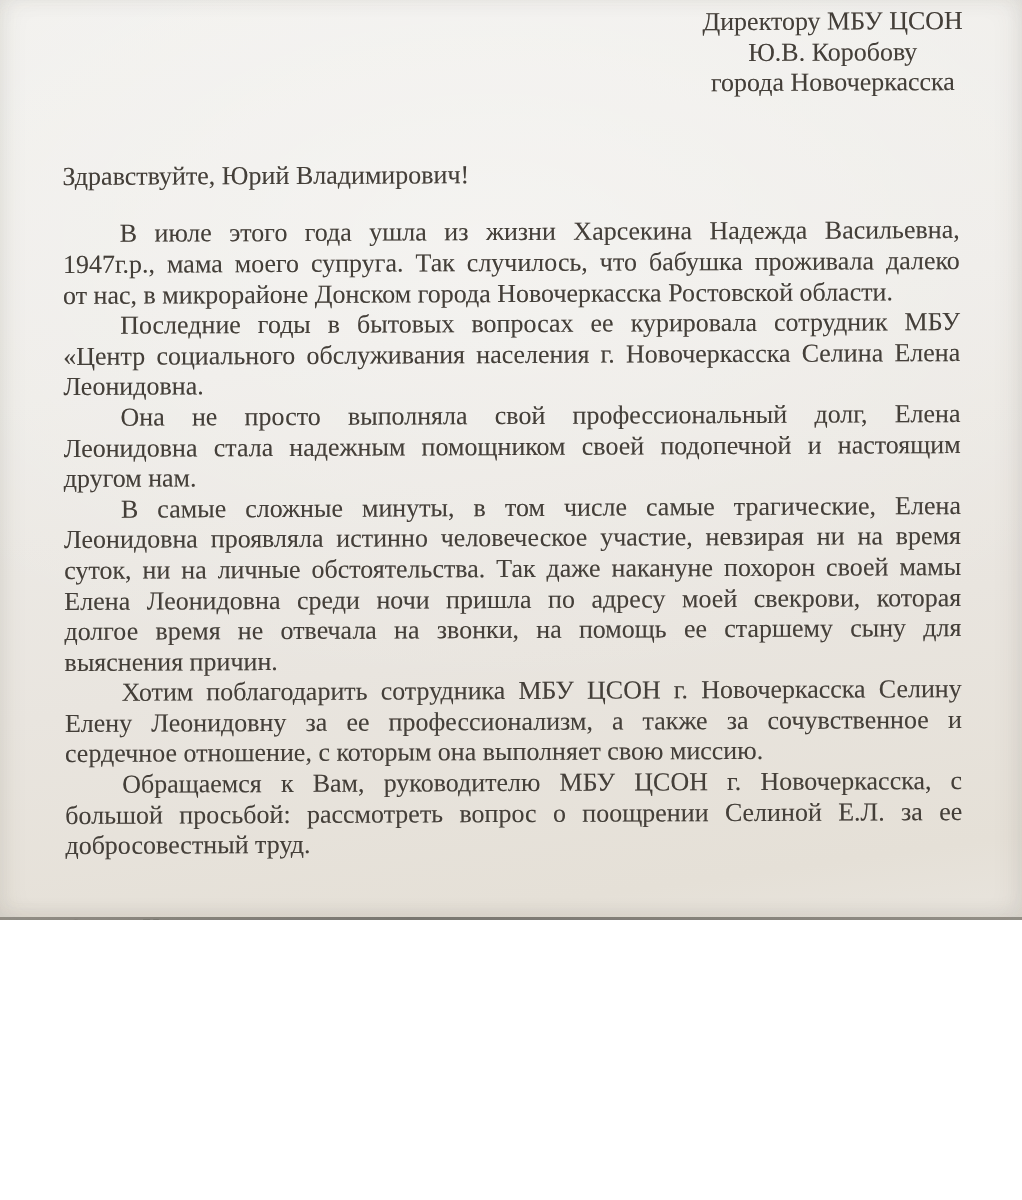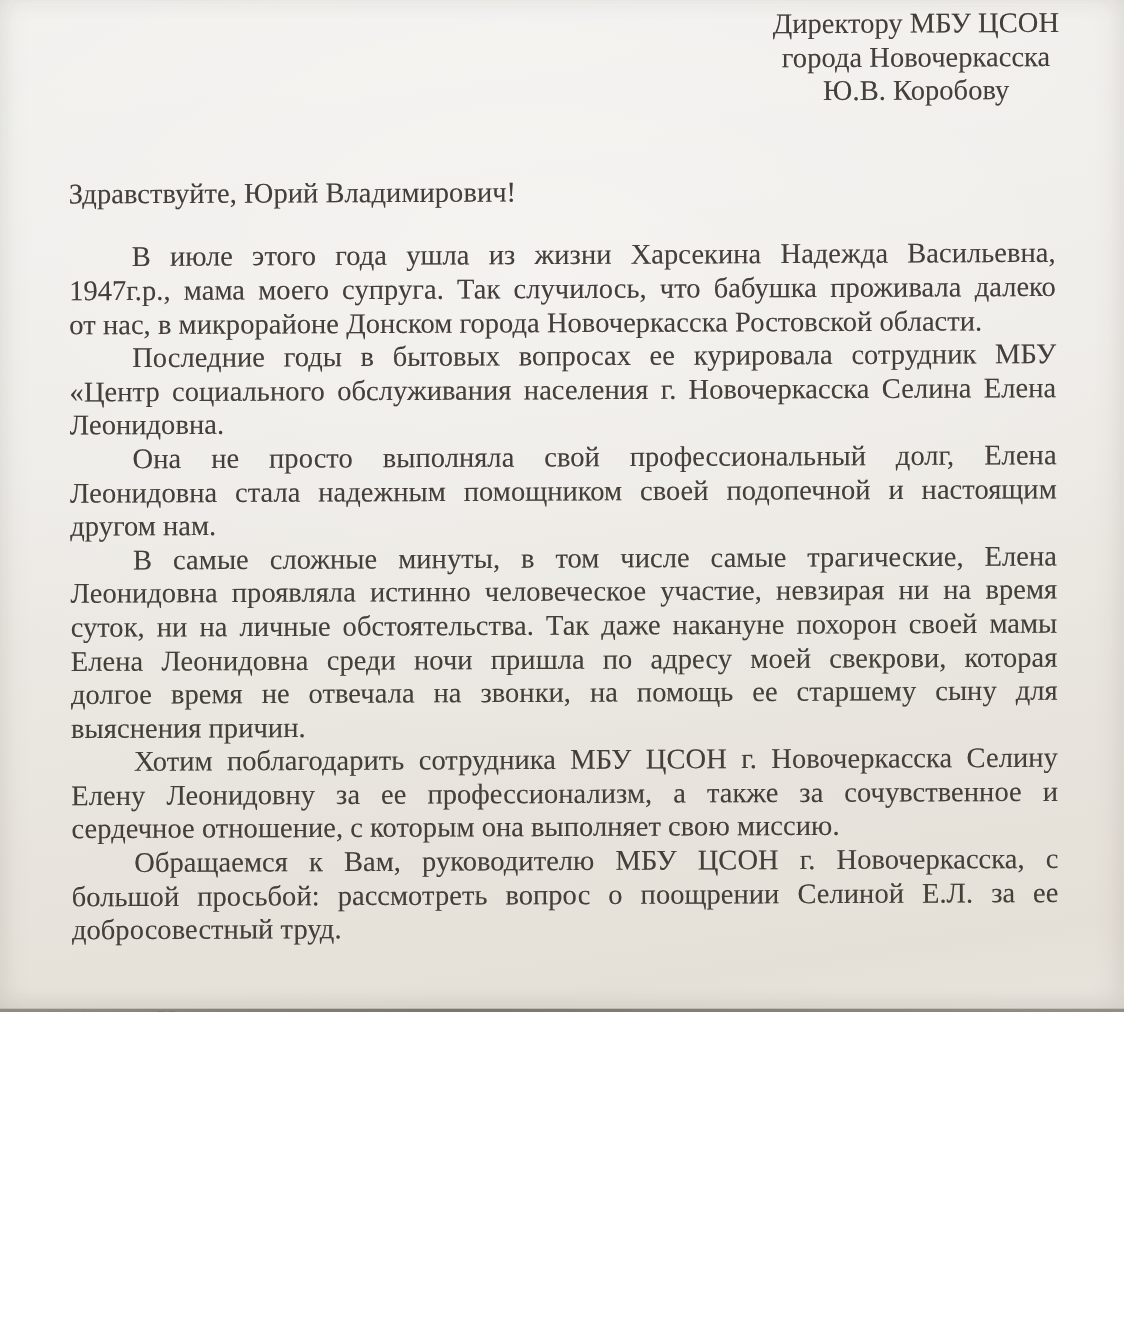--- a/index.html
+++ b/index.html
@@ -80,22 +80,22 @@
     margin-top: 27px;
   }
 </style>
 </head>
 <body>
 
 <div class="photo">
   <div class="content">
     <div class="recipient">
         <div class="r-line">Директору МБУ ЦСОН</div>
+        <div class="r-line">Ю.В. Коробову</div>
         <div class="r-line">города Новочеркасска</div>
-        <div class="r-line">Ю.В. Коробову</div>
       </div>
     <div class="greeting">Здравствуйте, Юрий Владимирович!</div>
     <div class="body">
         <div class="line first">В июле этого года ушла из жизни Харсекина Надежда Васильевна,</div>
         <div class="line">1947г.р., мама моего супруга. Так случилось, что бабушка проживала далеко</div>
         <div class="line last">от нас, в микрорайоне Донском города Новочеркасска Ростовской области.</div>
         <div class="line first">Последние годы в бытовых вопросах ее курировала сотрудник МБУ</div>
         <div class="line">«Центр социального обслуживания населения г. Новочеркасска Селина Елена</div>
         <div class="line last">Леонидовна.</div>
         <div class="line first">Она не просто выполняла свой профессиональный долг, Елена</div>

